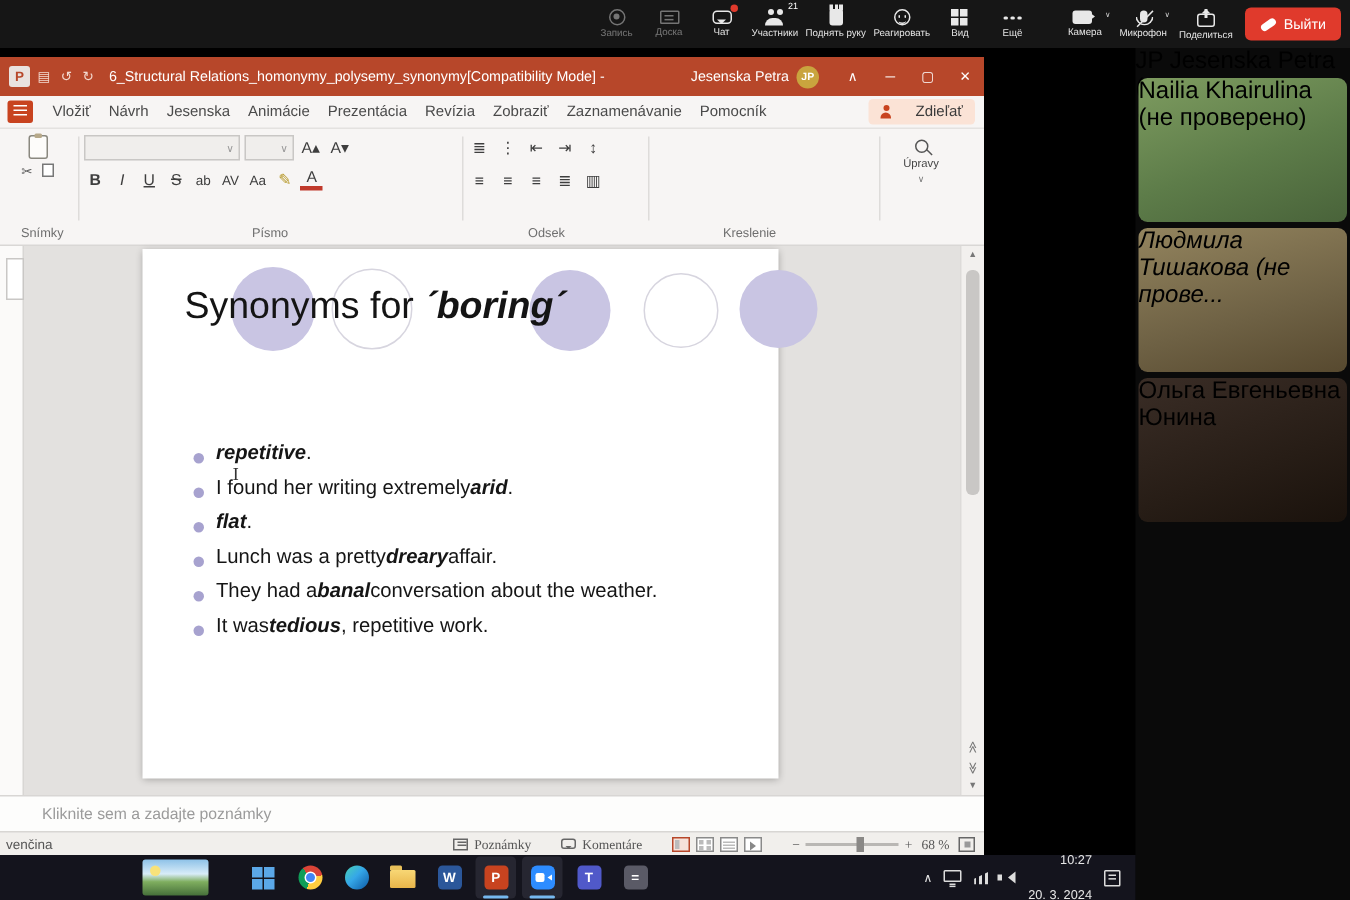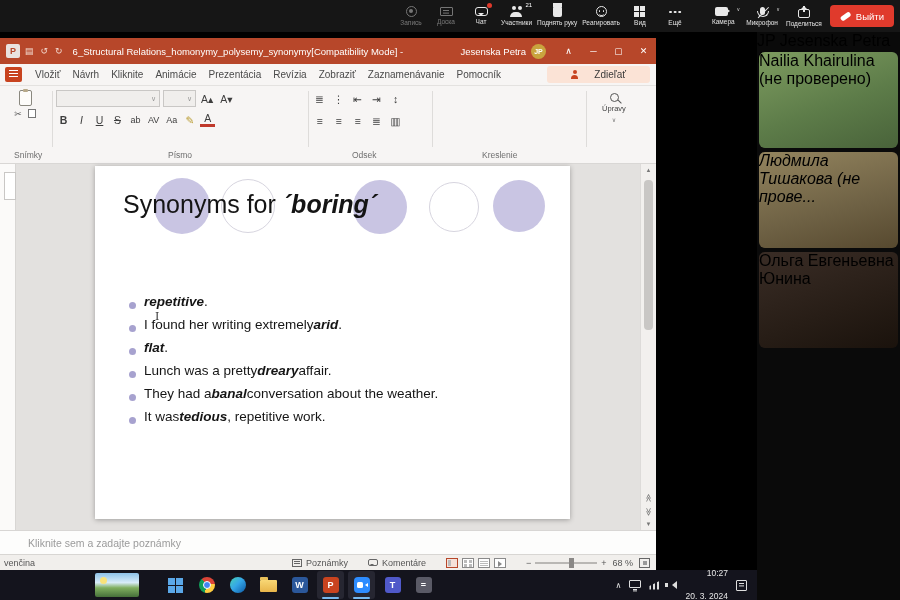--- a/index.html
+++ b/index.html
@@ -66,21 +66,21 @@
     display:flex;align-items:center;justify-content:center;}
   .winbtns{display:flex;margin-left:10px;}
   .winbtn{width:25px;height:26px;display:flex;align-items:center;justify-content:center;font-size:9px;color:#fff;}
 
   .tabsrow{position:absolute;left:0;top:26px;width:656px;height:22px;background:#f7f5f4;border-bottom:1px solid #e4e2e0;
     display:flex;align-items:center;font-size:10px;color:#4a4a4a;overflow:hidden;}
   .file-btn{width:17px;height:15px;background:#c8431f;border-radius:2px;margin:0 7px 0 5px;position:relative;flex:none;}
   .file-btn::before{content:"";position:absolute;left:4px;top:3px;width:9px;height:1.4px;background:#fff;box-shadow:0 3px 0 #fff,0 6px 0 #fff;}
   .rtab{padding:0 6px;white-space:nowrap;}
   .share-btn{margin-left:auto;margin-right:6px;display:flex;align-items:center;gap:16px;background:#fbe3d6;
-    border-radius:3px;padding:2px 24px;height:17px;color:#3a3a3a;flex:none;}
+    border-radius:3px;padding:2px 8px;height:17px;color:#3a3a3a;flex:none;}
   .ic-person{width:7px;height:9px;}
   .ic-person::before{content:"";position:absolute;left:1.5px;top:0;width:4px;height:4px;border-radius:50%;background:#c8431f;}
   .ic-person::after{content:"";position:absolute;left:0;bottom:0;width:7px;height:4px;border-radius:4px 4px 0 0;background:#c8431f;}
 
   .ribbon{position:absolute;left:0;top:48px;width:656px;height:78px;background:#f7f5f4;border-bottom:1px solid #d9d7d5;}
   .rb-sep{position:absolute;top:5px;bottom:16px;width:1px;background:#dedcda;}
   .grp-label{position:absolute;bottom:3px;font-size:8.5px;color:#6e6e6e;}
   .rb-btn{display:inline-flex;align-items:center;justify-content:center;height:17px;min-width:15px;padding:0 2px;
     font-size:10.5px;color:#3e3e3e;}
   .combo{height:17px;border:1px solid #c9c7c5;background:#f0eeec;display:flex;align-items:center;justify-content:flex-end;padding:0 3px;color:#999;font-size:7px;}
@@ -112,40 +112,40 @@
   .workarea{position:absolute;left:0;top:126px;width:656px;height:366px;background:#e3e1df;}
   .slides-strip{position:absolute;left:0;top:0;width:16px;height:366px;background:#fbfaf9;border-right:1px solid #d8d6d4;}
   .slides-strip::before{content:"";position:absolute;left:4px;top:8px;width:10px;height:26px;background:#fff;border:1px solid #c9c7c5;}
   .vscroll{position:absolute;left:640px;top:0;width:16px;height:366px;background:#f2f0ee;border-left:1px solid #dddbd9;
     display:flex;flex-direction:column;align-items:center;font-size:6px;color:#777;}
   .vthumb{position:absolute;left:3px;top:16px;width:9px;height:150px;background:#c9c7c5;border-radius:4px;}
   .vs-top{margin-top:3px;}
   .vs-bottom-group{position:absolute;bottom:3px;display:flex;flex-direction:column;align-items:center;gap:5px;}
   .dbl{transform:rotate(90deg);font-size:8px;letter-spacing:-1px;}
 
-  .slide{position:absolute;left:95px;top:2px;width:475px;height:353px;background:#fff;box-shadow:0 1px 5px rgba(0,0,0,.3);}
+  .slide{position:absolute;left:95px;top:2px;width:424px;height:353px;background:#fff;box-shadow:0 1px 5px rgba(0,0,0,.3);}
   .deco{position:absolute;border-radius:50%;}
   .deco.fill{background:#c9c5e3;}
   .deco.line{border:1.3px solid #d7d5df;background:transparent;}
   .slide-title{position:absolute;left:28px;top:24px;font-size:25px;color:#141414;z-index:2;white-space:nowrap;}
   .slide-title .term{font-weight:bold;font-style:italic;}
   .bullets{position:absolute;left:34px;top:128px;z-index:2;width:420px;}
   .brow{display:flex;align-items:baseline;font-size:13.5px;color:#151515;height:23px;white-space:nowrap;}
   .bdot{flex:none;width:7px;height:7px;border-radius:50%;background:#a7a2cf;margin-right:8px;align-self:center;}
   .brow .term{font-weight:bold;font-style:italic;}
   .ibeam{position:absolute;left:60px;top:144px;z-index:3;font-family:"DejaVu Serif",serif;font-size:11px;color:#333;}
 
   .notesbar{position:absolute;left:0;top:492px;width:656px;height:24px;background:#fdfdfc;border-top:1px solid #d8d6d4;
     display:flex;align-items:center;padding-left:28px;font-size:10.5px;color:#9b9b9b;}
 
   .statusbar{position:absolute;left:0;top:516px;width:656px;height:16px;background:#f1efec;border-top:1px solid #d8d6d3;
     display:flex;align-items:center;font-size:9px;color:#555;}
   .st-lang{margin-left:4px;}
   .st-group{display:flex;align-items:center;gap:4px;margin-left:14px;}
-  .st-right{margin-left:auto;display:flex;align-items:flex-end;gap:6px;margin-right:6px;}
+  .st-right{margin-left:auto;display:flex;align-items:flex-end;gap:6px;margin-right:6px;font-family:Liberation Serif, serif;}
   .ic-notes{width:10px;height:8px;border:1px solid #666;position:relative;}
   .ic-notes::before{content:"";position:absolute;left:1.5px;top:1.5px;width:6px;height:1px;background:#666;box-shadow:0 2px 0 #666;}
   .ic-cmt{width:10px;height:7px;border:1px solid #666;border-radius:2px;position:relative;}
   .ic-cmt::after{content:"";position:absolute;left:1.5px;bottom:-3px;border:2px solid transparent;border-top:2.5px solid #666;}
   .viewbox{width:12px;height:10px;border:1px solid #8a8a8a;background:#fff;position:relative;}
   .viewbox.active{border-color:#b7472a;background:#f6e2da;}
   .vb-norm::before{content:"";position:absolute;left:1px;top:1px;width:3px;height:6px;background:#bbb;}
   .vb-sort::before{content:"";position:absolute;left:1px;top:1px;width:3px;height:3px;background:#bbb;box-shadow:5px 0 0 #bbb,0 4px 0 #bbb,5px 4px 0 #bbb;}
   .vb-read::before{content:"";position:absolute;left:1px;top:2px;width:8px;height:1px;background:#bbb;box-shadow:0 2px 0 #bbb,0 4px 0 #bbb;}
   .vb-show::before{content:"";position:absolute;left:3px;top:2px;border:3px solid transparent;border-left:4px solid #888;}
@@ -308,21 +308,21 @@
         <span class="winbtn">─</span>
         <span class="winbtn">▢</span>
         <span class="winbtn">✕</span>
       </span>
     </div>
 
     <div class="tabsrow">
       <span class="file-btn"></span>
       <span class="rtab">Vložiť</span>
       <span class="rtab">Návrh</span>
-      <span class="rtab">Kliknite</span>
+      <span class="rtab">Jesenska</span>
       <span class="rtab">Animácie</span>
       <span class="rtab">Prezentácia</span>
       <span class="rtab">Revízia</span>
       <span class="rtab">Zobraziť</span>
       <span class="rtab">Zaznamenávanie</span>
       <span class="rtab">Pomocník</span>
       <span class="share-btn">
         <span class="ic ic-person"></span>
         <span>Zdieľať</span>
       </span>

